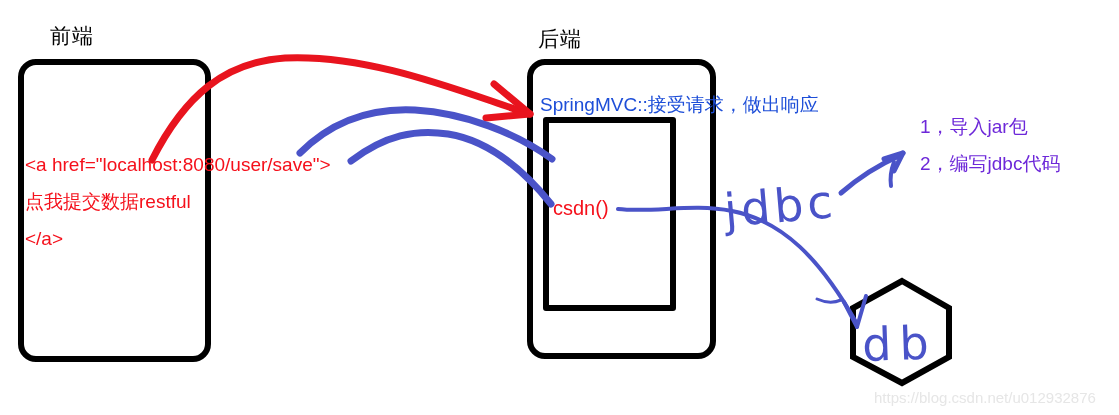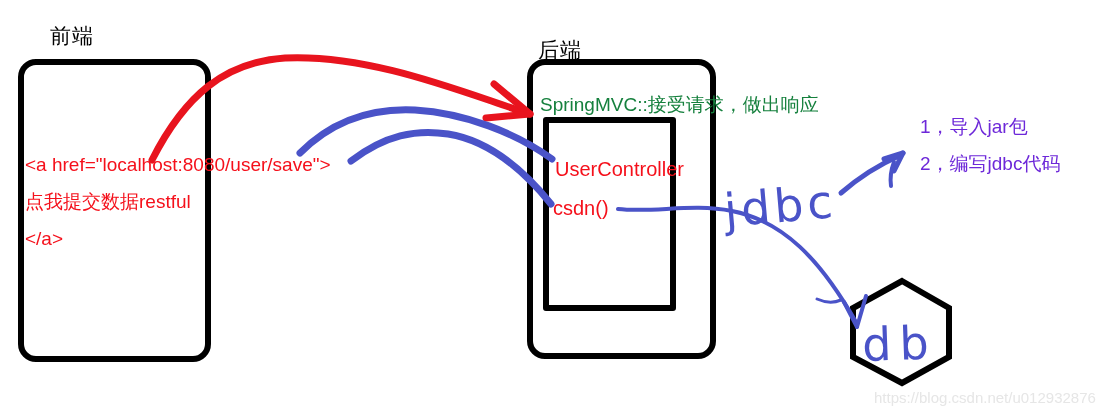--- a/index.html
+++ b/index.html
@@ -20,21 +20,21 @@
     box-sizing:border-box;
   }
   .inner-box{
     border:6px solid #000;border-radius:3px;background:transparent;
     box-sizing:border-box;
   }
   .red-code{
     color:#f5101b;font-size:19px;line-height:37px;white-space:nowrap;
   }
   .red-note{
-    color:#15803d;font-size:19px;white-space:nowrap;
+    color:#1d4ed8;font-size:19px;white-space:nowrap;
   }
   .red-ctrl{
     color:#f5101b;font-size:20px;white-space:nowrap;
   }
   .blue-step{
     color:#6d28d9;font-size:19px;white-space:nowrap;
   }
   .watermark{
     color:#e6e6e6;font-size:15px;white-space:nowrap;
   }
@@ -48,29 +48,28 @@
   <div class="abs zone-label" style="left:50px;top:22px;">前端</div>
 
   <div class="abs device-box" style="left:18px;top:59px;width:193px;height:303px;"></div>
 
   <div class="abs red-code" style="left:25px;top:146px;">
     <div>&lt;a href="localhost:8080/user/save"&gt;</div>
     <div>点我提交数据restful</div>
     <div>&lt;/a&gt;</div>
   </div>
 
-  <div class="abs zone-label" style="left:538px;top:36px;">后端</div>
+  <div class="abs zone-label" style="left:538px;top:25px;">后端</div>
 
   <div class="abs device-box" style="left:527px;top:59px;width:189px;height:300px;"></div>
 
   <div class="abs red-note" style="left:540px;top:92px;">SpringMVC::接受请求，做出响应</div>
 
   <div class="abs inner-box" style="left:543px;top:117px;width:133px;height:194px;"></div>
 
-  <div class="abs red-ctrl" style="left:555px;top:158px;">UserController</div>
 
   <div class="abs red-ctrl" style="left:553px;top:197px;">csdn()</div>
 
   <div class="abs blue-step" style="left:920px;top:114px;">1，导入jar包</div>
   <div class="abs blue-step" style="left:920px;top:151px;">2，编写jdbc代码</div>
 
   <div class="abs watermark" style="left:874px;top:389px;">https://blog.csdn.net/u012932876</div>
 
   <svg class="overlay" width="1119" height="415" viewBox="0 0 1119 415">
 

